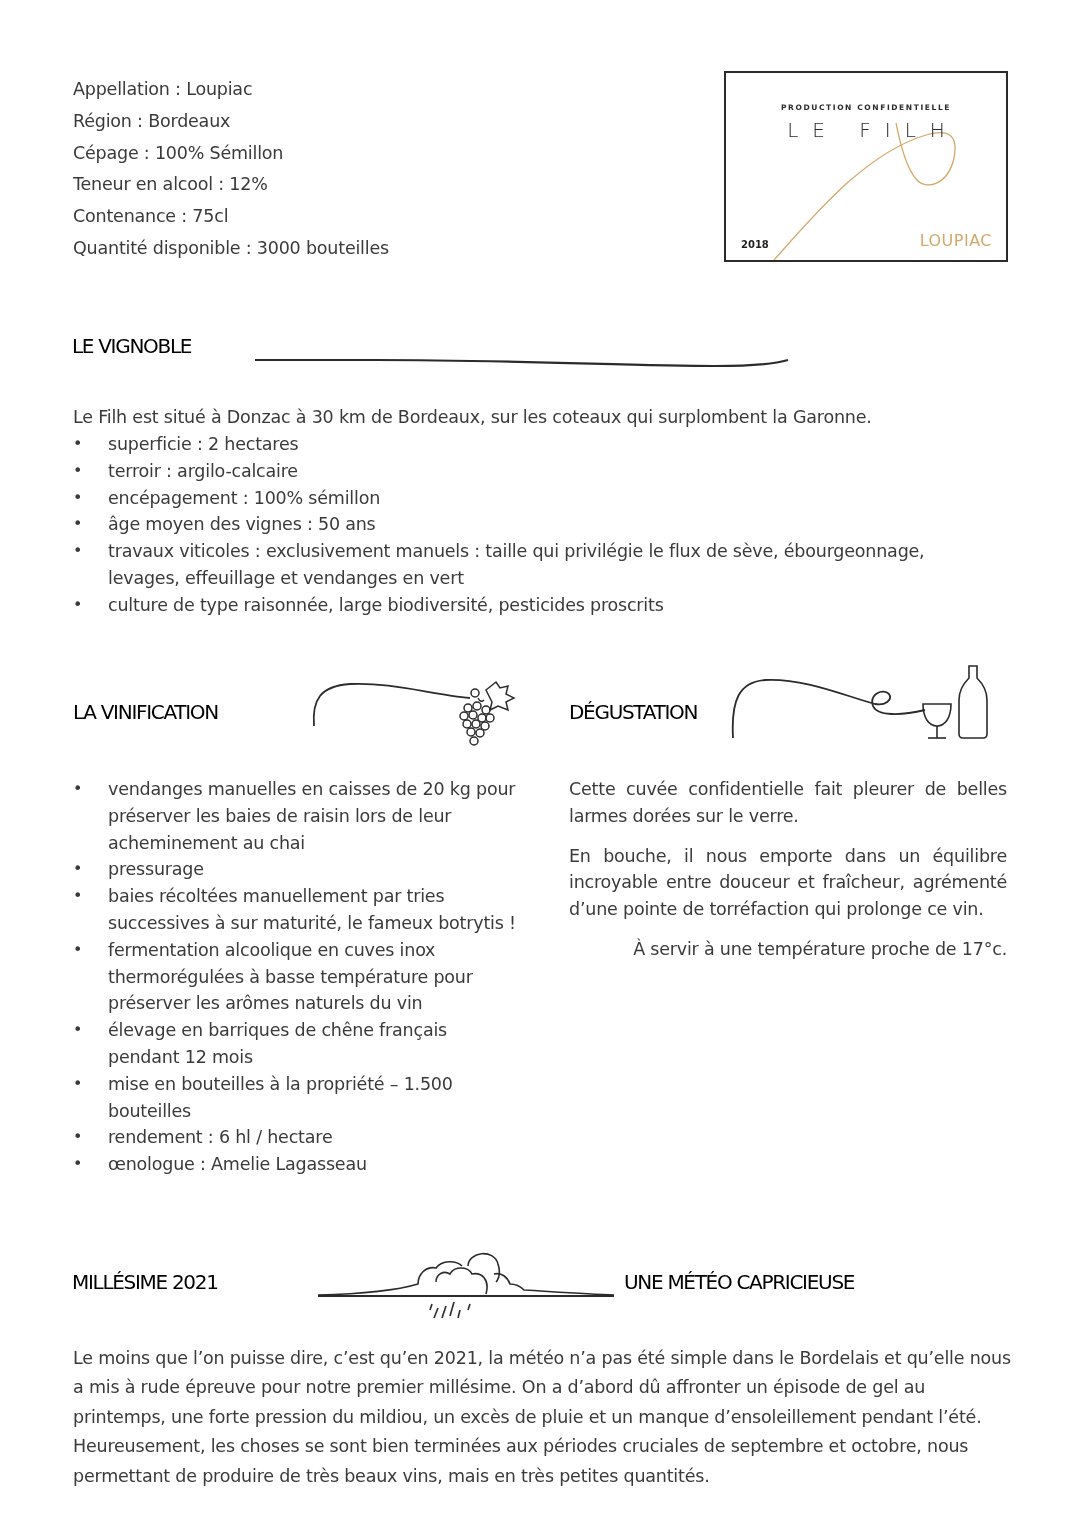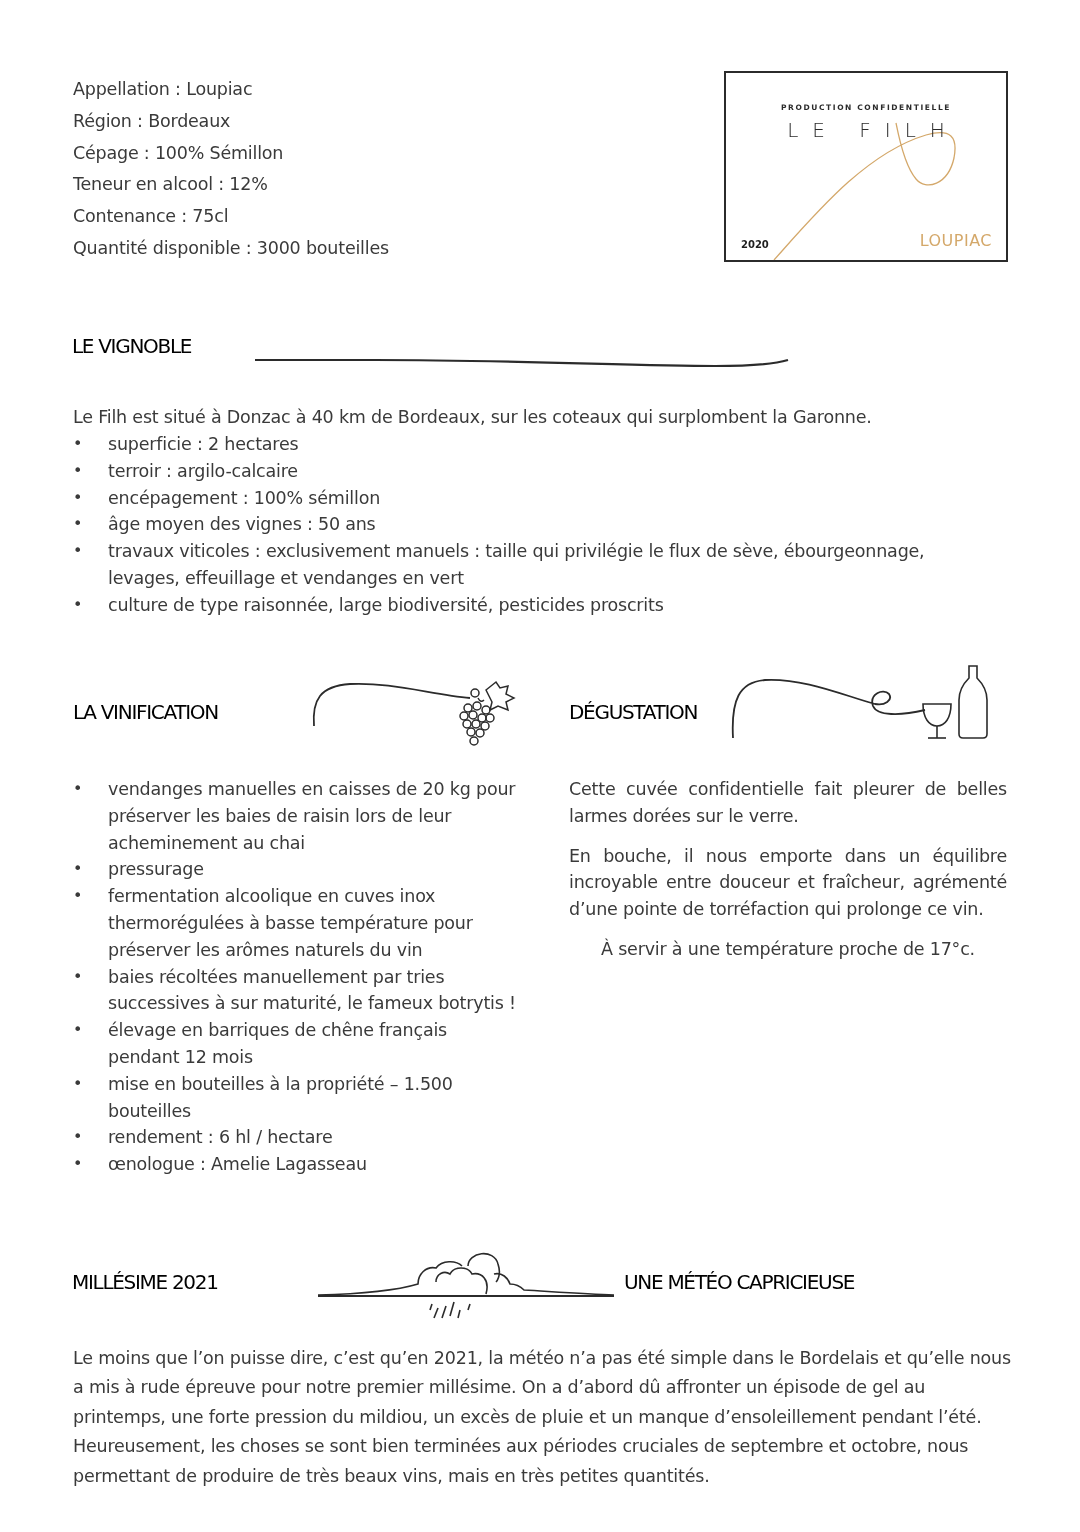--- a/index.html
+++ b/index.html
@@ -50,30 +50,30 @@
   <div>Contenance : 75cl</div>
   <div>Quantité disponible : 3000 bouteilles</div>
 </div>
 
 <div class="abs label">
   <svg width="280" height="187" viewBox="0 0 280 187">
     <path d="M48 187 C 90 140, 140 80, 200 62 C 225 55, 232 64, 228 85 C 222 112, 200 118, 190 106 C 178 92, 172 60, 170 50" fill="none" stroke="#d4a86a" stroke-width="1.3"></path>
   </svg>
   <div class="prod">PRODUCTION CONFIDENTIELLE</div>
   <div class="brand">LE FILH</div>
-  <div class="year">2020</div>
+  <div class="year">2018</div>
   <div class="app">LOUPIAC</div>
 </div>
 
 <div class="abs h2" style="left:72px; top:334px;">LE VIGNOBLE</div>
 <svg class="deco" style="left:255px; top:350px;" width="540" height="20" viewBox="0 0 540 20">
   <path d="M0 10 L 120 10 C 260 10, 380 16, 460 16 C 500 16, 520 14, 533 10" fill="none" stroke="#2b2b2b" stroke-width="2.2"></path>
 </svg>
 
-<div class="abs para" style="left:73px; top:404px; width:940px;">Le Filh est situé à Donzac à 40 km de Bordeaux, sur les coteaux qui surplombent la Garonne.</div>
+<div class="abs para" style="left:73px; top:404px; width:940px;">Le Filh est situé à Donzac à 30 km de Bordeaux, sur les coteaux qui surplombent la Garonne.</div>
 <ul class="abs bul" style="left:73px; top:431px; width:900px;">
   <li>superficie : 2 hectares</li>
   <li>terroir : argilo-calcaire</li>
   <li>encépagement : 100% sémillon</li>
   <li>âge moyen des vignes : 50 ans</li>
   <li>travaux viticoles : exclusivement manuels : taille qui privilégie le flux de sève, ébourgeonnage, levages, effeuillage et vendanges en vert</li>
   <li>culture de type raisonnée, large biodiversité, pesticides proscrits</li>
 </ul>
 
 <div class="abs h2" style="left:73px; top:700px;">LA VINIFICATION</div>
@@ -95,41 +95,41 @@
       <circle cx="185" cy="66" r="4"></circle>
     <circle cx="171" cy="72" r="4"></circle>
       <circle cx="180" cy="73" r="4"></circle>
     <circle cx="174" cy="81" r="4"></circle>
   </g>
 </svg>
 
 <ul class="abs bul" style="left:73px; top:776px; width:450px;">
   <li>vendanges manuelles en caisses de 20 kg pour préserver les baies de raisin lors de leur acheminement au chai</li>
   <li>pressurage</li>
+  <li>baies récoltées manuellement par tries successives à sur maturité, le fameux botrytis !</li>
   <li>fermentation alcoolique  en cuves inox thermorégulées à basse température pour préserver les arômes naturels du vin</li>
-  <li>baies récoltées manuellement par tries successives à sur maturité, le fameux botrytis !</li>
   <li>élevage en barriques de chêne français pendant 12 mois</li>
   <li>mise en bouteilles à la propriété – 1.500 bouteilles</li>
   <li>rendement : 6 hl / hectare</li>
   <li>œnologue : Amelie Lagasseau</li>
 </ul>
 
 <div class="abs h2" style="left:569px; top:700px;">DÉGUSTATION</div>
 <svg class="deco" style="left:725px; top:660px;" width="280" height="85" viewBox="0 0 280 85">
   <path d="M8 78 C 6 40, 14 22, 40 20 C 80 18, 120 36, 150 44 C 160 46, 168 40, 164 34 C 158 28, 144 34, 148 46 C 152 56, 175 56, 200 50" fill="none" stroke="#2b2b2b" stroke-width="1.8"></path>
   <path d="M198 44 L 226 44 C 226 58, 220 66, 212 66 C 204 66, 198 58, 198 44 Z" fill="none" stroke="#2b2b2b" stroke-width="1.6"></path>
   <line x1="212" y1="66" x2="212" y2="78" stroke="#2b2b2b" stroke-width="1.6"></line>
   <line x1="203" y1="78" x2="221" y2="78" stroke="#2b2b2b" stroke-width="1.6"></line>
   <path d="M244 6 L 252 6 L 252 18 C 258 24, 262 30, 262 40 L 262 74 C 262 77, 260 78, 258 78 L 238 78 C 236 78, 234 77, 234 74 L 234 40 C 234 30, 238 24, 244 18 Z" fill="none" stroke="#2b2b2b" stroke-width="1.6"></path>
 </svg>
 
 <div class="abs degust" style="left:569px; top:776px; width:438px;">
   <p>Cette cuvée confidentielle fait pleurer de belles larmes dorées sur le verre.</p>
   <p>En bouche, il nous emporte dans un équilibre incroyable entre douceur et fraîcheur, agrémenté d’une pointe de torréfaction qui prolonge ce vin.</p>
-  <p style="text-align:center;">À servir à une température proche de 17°c.</p>
+  <p style="text-align:right;">À servir à une température proche de 17°c.</p>
 </div>
 
 <div class="abs h2" style="left:72px; top:1270px;">MILLÉSIME 2021</div>
 <svg class="deco" style="left:318px; top:1248px;" width="296" height="80" viewBox="0 0 296 80">
   <line x1="0" y1="48" x2="296" y2="48" stroke="#2b2b2b" stroke-width="2.2"></line>
   <path d="M0 47 C 40 46, 80 42, 100 36 C 100 26, 108 18, 118 20 C 124 12, 138 12, 144 18" fill="none" stroke="#2b2b2b" stroke-width="1.6"></path>
   <path d="M150 18 C 150 4, 176 0, 180 16 C 184 28, 178 34, 178 34" fill="none" stroke="#2b2b2b" stroke-width="1.6"></path>
   <path d="M118 34 C 118 26, 126 22, 132 26 C 136 18, 150 18, 154 26 C 164 24, 172 32, 168 46" fill="none" stroke="#2b2b2b" stroke-width="1.6"></path>
   <path d="M176 26 C 184 24, 190 30, 192 36 C 200 36, 204 40, 206 42 C 240 44, 270 46, 296 47" fill="none" stroke="#2b2b2b" stroke-width="1.6"></path>
   <g stroke="#2b2b2b" stroke-width="1.6">

